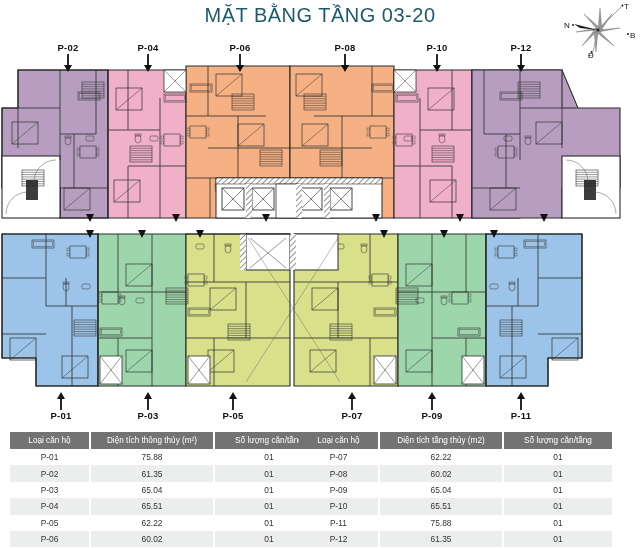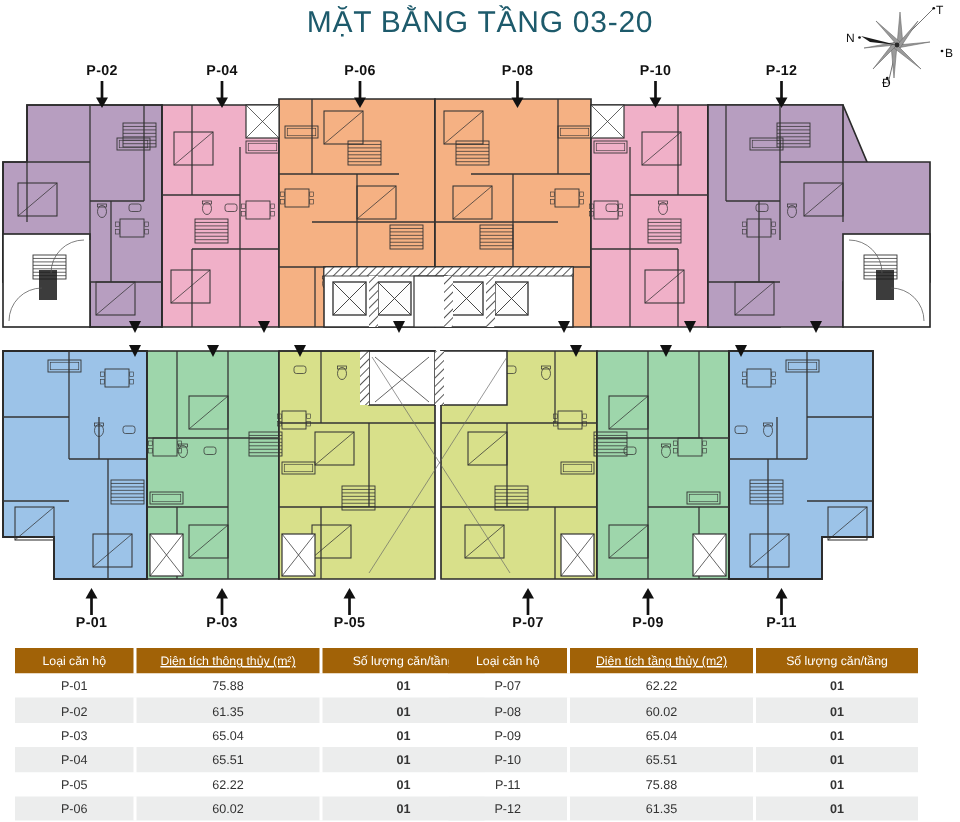--- a/index.html
+++ b/index.html
@@ -31,34 +31,34 @@
   }
   .arrow{position:absolute;transform:translateX(-50%);}
 
   
   .tables{position:absolute;left:0;top:432px;width:640px;height:116px;}
   table{border-collapse:collapse;font-size:8.4px;color:#333;}
   .tbl{position:absolute;top:0;}
   .tbl.left{left:10px;}
   .tbl.right{left:299px;}
   table th{
-    background:#a16207;color:#fff;font-weight:normal;font-size:8.2px;
+    background:#737373;color:#fff;font-weight:normal;font-size:8.2px;
     padding:4px 2px;text-align:center;border-right:2px solid #fff;
     white-space:nowrap;
   }
   table th:last-child{border-right:none;}
   table td{
     padding:3.2px 2px;text-align:center;border-right:2px solid #fff;
     white-space:nowrap;
   }
-  table td:last-child{border-right:none;font-weight:bold;}
+  table td:last-child{border-right:none;}
   tbody tr:nth-child(odd) td{background:#ffffff;}
   tbody tr:nth-child(even) td{background:#eceded;}
   .c0{width:75px;}
-  .c1{width:118px;text-decoration:underline;}
+  .c1{width:118px;}
   .c2{width:104px;}
 </style>
 </head>
 <body>
 
 <div id="page">
 
   <div class="title">MẶT BẰNG TẦNG 03-20</div>
 
   <div class="compass">

